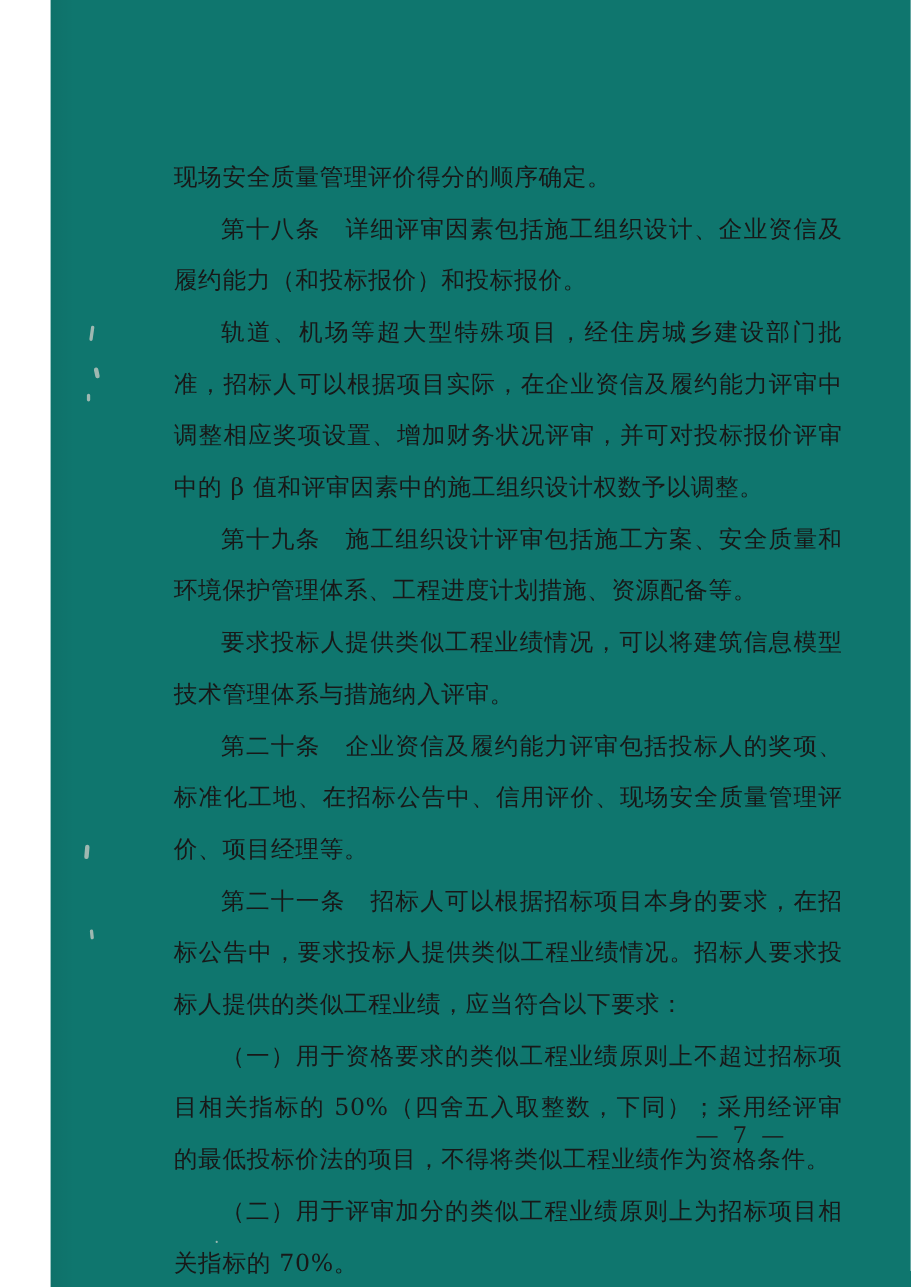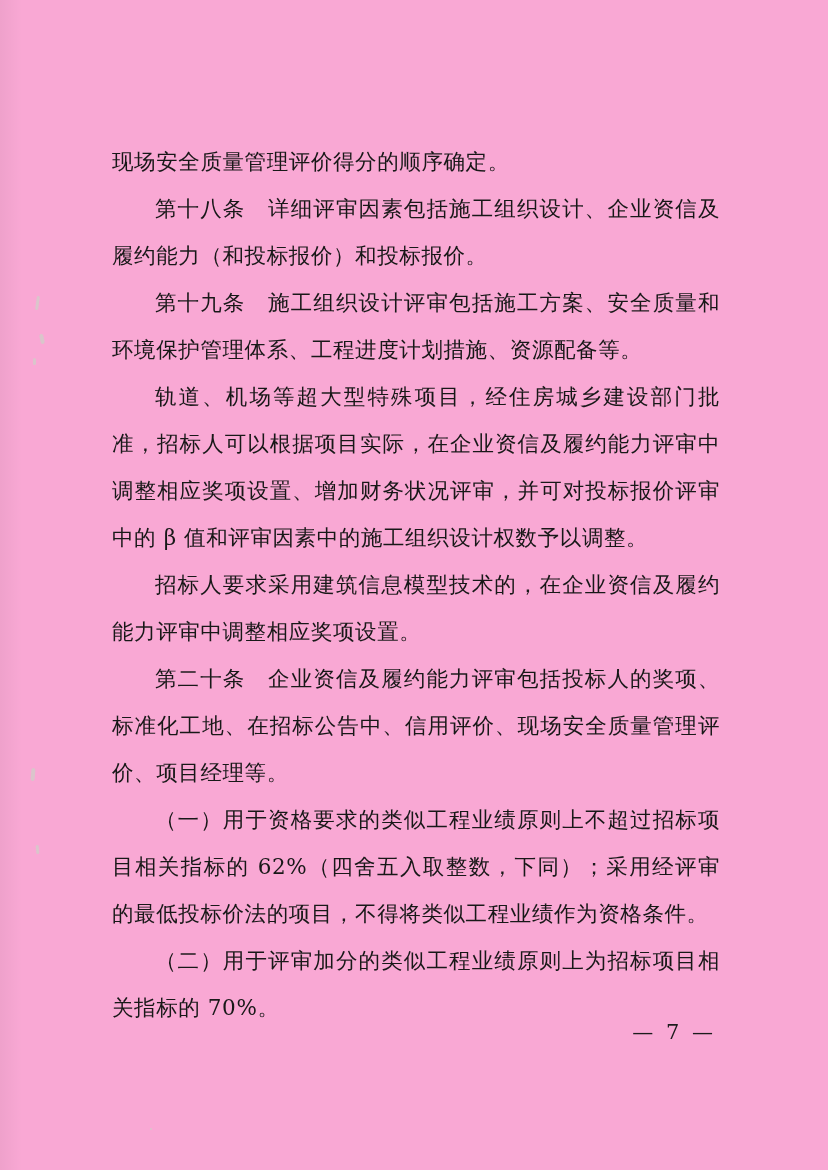--- a/index.html
+++ b/index.html
@@ -11,21 +11,22 @@
     width: 828px;
     height: 1170px;
     position: relative;
     overflow: hidden;
     font-family: "DejaVu Serif", "Liberation Serif", serif;
   }
 
   .page {
     position: absolute;
     inset: 0;
-    background: #f9a8d4;
+    background: #0f766e;
+    margin-left: 46px;
   }
 
   
   .speckle {
     position: absolute;
     background: #cfcfc8;
     border-radius: 50%;
     opacity: 0.75;
   }
   .sp1 { left: 36px;  top: 296px; width: 3px;  height: 14px; border-radius: 2px; transform: rotate(8deg); }
@@ -86,22 +87,23 @@
   <span class="speckle sp1"></span>
   <span class="speckle sp2"></span>
   <span class="speckle sp3"></span>
   <span class="speckle sp4"></span>
   <span class="speckle sp5"></span>
   <span class="speckle sp6"></span>
 
   <div class="content">
     <p class="line-block">现场安全质量管理评价得分的顺序确定。</p>
     <p class="line-block indent">第十八条　详细评审因素包括施工组织设计、企业资信及履约能力（和投标报价）和投标报价。</p>
+    <p class="line-block indent">轨道、机场等超大型特殊项目，经住房城乡建设部门批准，招标人可以根据项目实际，在企业资信及履约能力评审中调整相应奖项设置、增加财务状况评审，并可对投标报价评审中的 β 值和评审因素中的施工组织设计权数予以调整。</p>
     <p class="line-block indent">第十九条　施工组织设计评审包括施工方案、安全质量和环境保护管理体系、工程进度计划措施、资源配备等。</p>
-    <p class="line-block indent">轨道、机场等超大型特殊项目，经住房城乡建设部门批准，招标人可以根据项目实际，在企业资信及履约能力评审中调整相应奖项设置、增加财务状况评审，并可对投标报价评审中的 β 值和评审因素中的施工组织设计权数予以调整。</p>
-    <p class="line-block indent">招标人要求采用建筑信息模型技术的，在企业资信及履约能力评审中调整相应奖项设置。</p>
+    <p class="line-block indent">要求投标人提供类似工程业绩情况，可以将建筑信息模型技术管理体系与措施纳入评审。</p>
     <p class="line-block indent">第二十条　企业资信及履约能力评审包括投标人的奖项、标准化工地、在招标公告中、信用评价、现场安全质量管理评价、项目经理等。</p>
-    <p class="line-block indent">（一）用于资格要求的类似工程业绩原则上不超过招标项目相关指标的 62%（四舍五入取整数，下同）；采用经评审的最低投标价法的项目，不得将类似工程业绩作为资格条件。</p>
+    <p class="line-block indent">第二十一条　招标人可以根据招标项目本身的要求，在招标公告中，要求投标人提供类似工程业绩情况。招标人要求投标人提供的类似工程业绩，应当符合以下要求：</p>
+    <p class="line-block indent">（一）用于资格要求的类似工程业绩原则上不超过招标项目相关指标的 50%（四舍五入取整数，下同）；采用经评审的最低投标价法的项目，不得将类似工程业绩作为资格条件。</p>
     <p class="line-block indent">（二）用于评审加分的类似工程业绩原则上为招标项目相关指标的 70%。</p>
   </div>
 
   <div class="page-number">— 7 —</div>
 </div>
 
 </body></html>

